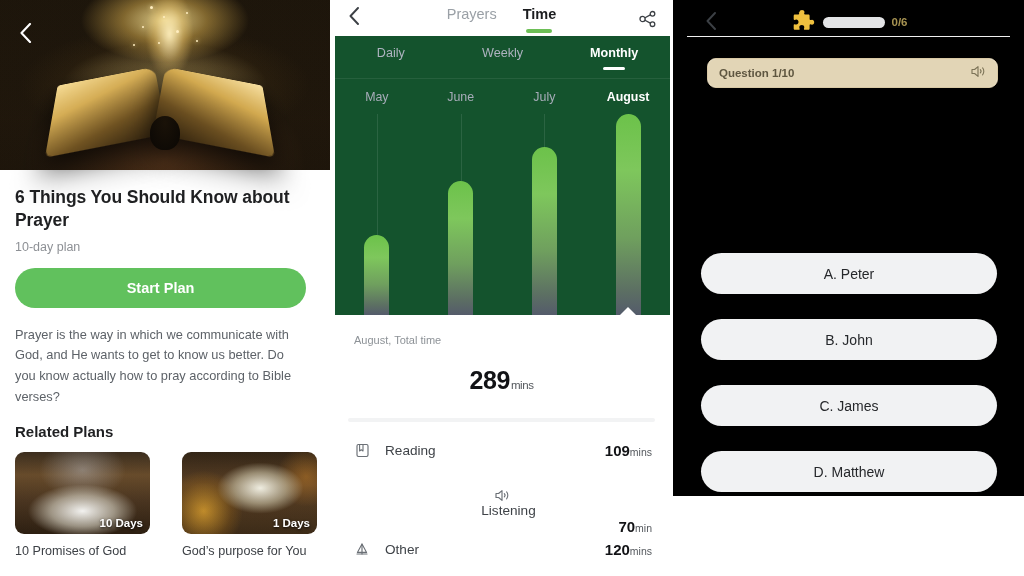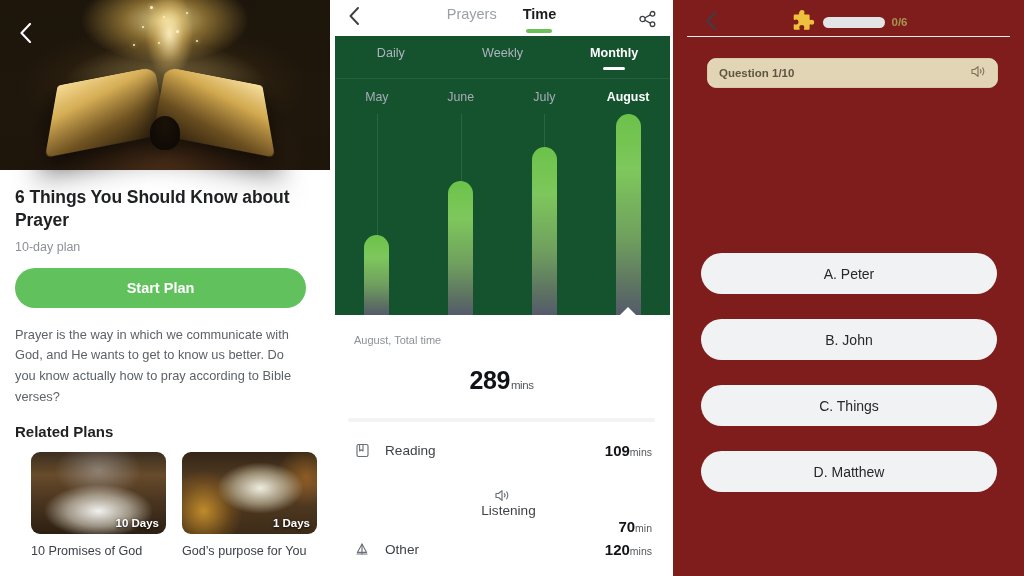--- a/index.html
+++ b/index.html
@@ -67,21 +67,21 @@
   .start-btn {
     margin-top: 14px; width: 291px; height: 40px; border: none; border-radius: 20px;
     background: #61c15d; color: #ffffff; font-size: 14.5px; font-weight: 600;
     font-family: "Liberation Sans", sans-serif; cursor: pointer; display: block;
   }
   .plan-desc {
     margin-top: 17px; font-size: 12.8px; line-height: 1.62; color: #5d6268; width: 282px;
   }
   .related-title { margin-top: 16px; font-size: 15px; font-weight: 700; color: #1f2022; }
 
-  .related-row { margin-top: 12px; display: flex; gap: 16px; margin-left: 16px; }
+  .related-row { margin-top: 12px; display: flex; gap: 32px; }
   .related-card { width: 135px; }
   .thumb {
     position: relative; width: 135px; height: 82px; border-radius: 9px; overflow: hidden;
   }
   .thumb-a {
     background:
       radial-gradient(ellipse 70px 34px at 50% 72%, rgba(248,248,246,.97) 0%, rgba(210,205,190,.65) 45%, rgba(70,50,32,.1) 78%),
       radial-gradient(ellipse 60px 40px at 50% 22%, rgba(210,215,225,.45) 0%, rgba(60,45,30,0) 72%),
       linear-gradient(180deg, #3a2d1e 0%, #6b4e2c 28%, #4a3520 60%, #2a1d10 100%);
   }
@@ -160,21 +160,21 @@
                    background: #f2f3f4; border-radius: 2px; }
   .stat-row {
     position: absolute; left: 22px; width: 300px; height: 24px; display: flex; align-items: center;
   }
   .stat-icon { width: 20px; display: flex; align-items: center; justify-content: center; }
   .stat-name { margin-left: 13px; font-size: 13.6px; color: #3f4348; }
   .stat-val { margin-left: auto; font-size: 15px; font-weight: 700; color: #121316; }
   .stat-val .unit { font-size: 10.5px; font-weight: 400; color: #54585d; }
 
   
-  .panel3 { position: relative; width: 351px; height: 576px; background: #7f1d1d; }
+  .panel3 { position: relative; width: 351px; height: 496px; background: #000000; }
   .p3-header { position: relative; height: 37px; }
   .p3-back { position: absolute; left: 32px; top: 12px; cursor: pointer; }
   .p3-progress { position: absolute; left: 0; right: 0; top: 9px; display: flex;
                  align-items: center; justify-content: center; gap: 7px; }
   .puzzle { width: 26px; height: 26px; }
   .prog-track { width: 62px; height: 11px; background: #e3e4e6; border-radius: 6px; }
   .prog-text { font-size: 11.5px; color: #a79352; font-weight: 600; }
   .p3-hairline { position: absolute; left: 14px; right: 14px; top: 36px; height: 1px; background: #efefef; }
 
   .q-card {
@@ -376,18 +376,18 @@
             <path d="M10.3 5.6c.8.8.8 2.4 0 3.3" stroke="#7d7458" stroke-width="1.1" stroke-linecap="round"></path>
             <path d="M12.6 3.8c1.6 1.8 1.6 5.1 0 7" stroke="#7d7458" stroke-width="1.1" stroke-linecap="round"></path>
           </svg>
         </span>
       </div>
     </div>
 
     <div class="answers">
       <div class="answer">A. Peter</div>
       <div class="answer">B. John</div>
-      <div class="answer">C. Things</div>
+      <div class="answer">C. James</div>
       <div class="answer">D. Matthew</div>
     </div>
   </div>
 
 </div>
 
 </body></html>

